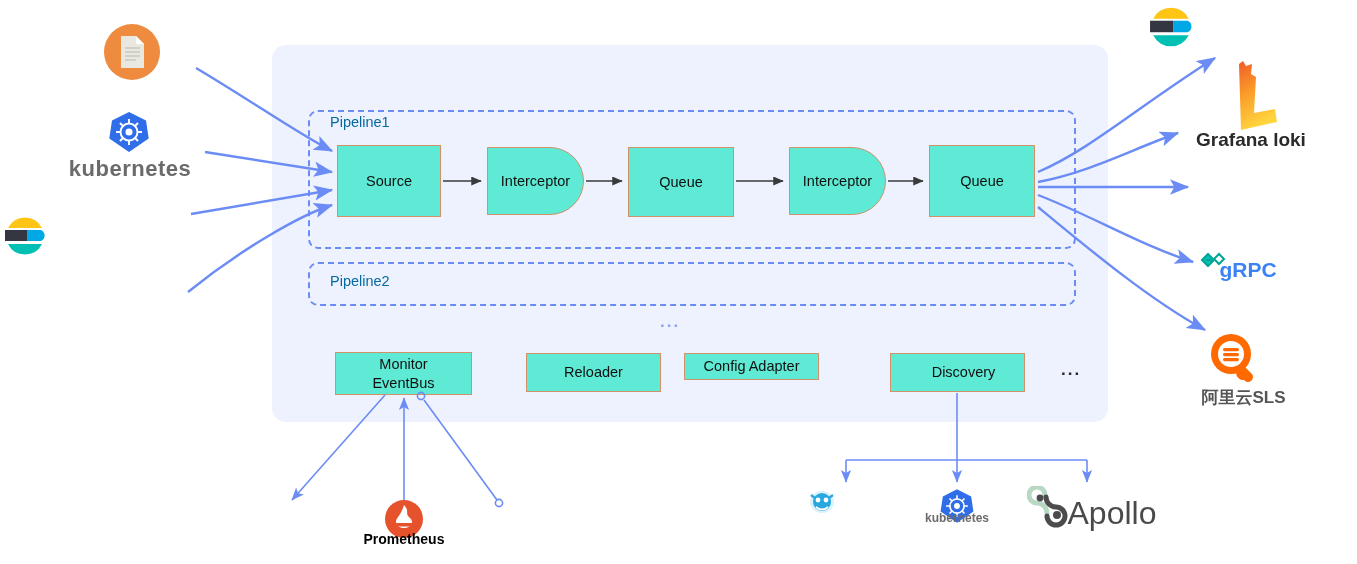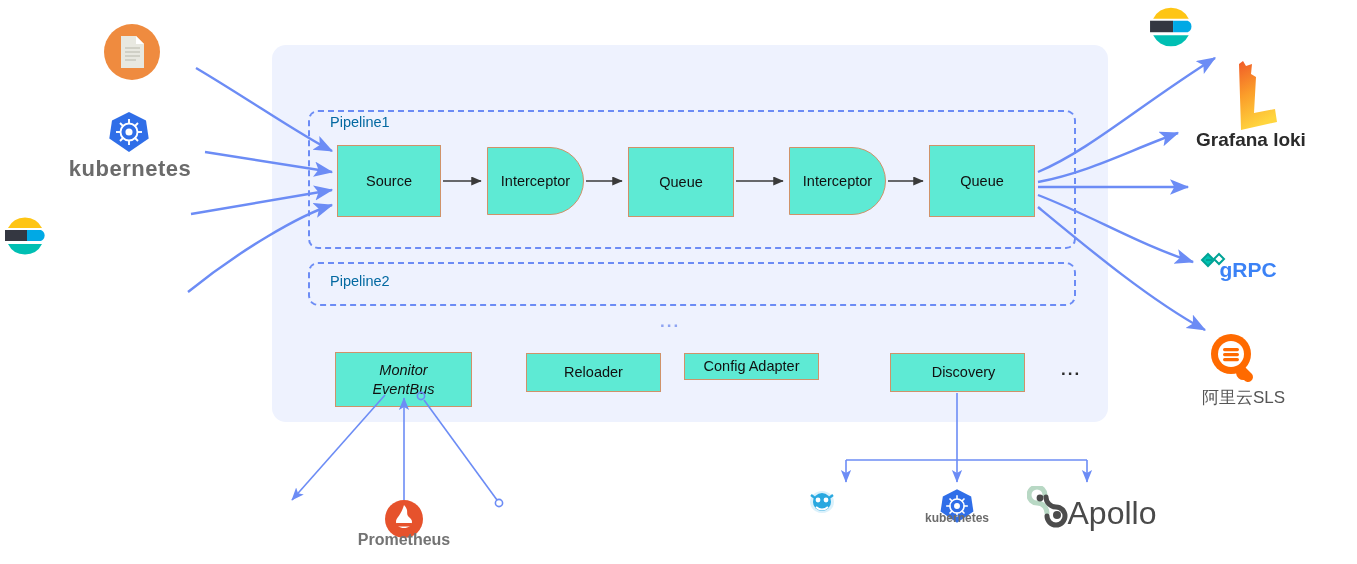--- a/index.html
+++ b/index.html
@@ -17,38 +17,38 @@
   #pipeline2-label{left:330px;top:273px;}
   
   .node{position:absolute;background:#5eead4;border:1.6px solid #cf9269;
         display:flex;align-items:center;justify-content:center;text-align:center;
         font-size:14.5px;color:#111;line-height:1.25;box-sizing:border-box;}
   #node-source{left:337px;top:145px;width:104px;height:72px;}
   #node-interceptor1{left:487px;top:147px;width:97px;height:68px;border-radius:0 34px 34px 0;}
   #node-queue{left:628px;top:147px;width:106px;height:70px;}
   #node-interceptor2{left:789px;top:147px;width:97px;height:68px;border-radius:0 34px 34px 0;}
   #node-sink{left:929px;top:145px;width:106px;height:72px;}
-  #node-monitor{left:335px;top:352px;width:137px;height:55px;font-style:italic;}
+  #node-monitor{left:335px;top:352px;width:137px;height:43px;}
   #node-reloader{left:526px;top:353px;width:135px;height:39px;}
   #node-config-adapter{left:684px;top:353px;width:135px;height:27px;}
   #node-discovery{left:890px;top:353px;width:135px;height:39px;padding-left:12px;}
   
   .ellipsis{position:absolute;font-size:17px;letter-spacing:2px;font-weight:bold;}
   #ellipsis-pipelines{left:660px;top:312px;color:#8ea4f2;}
   #ellipsis-components{left:1061px;top:360px;color:#2b2b2b;}
   
   svg.layer{position:absolute;left:0;top:0;width:1357px;height:564px;pointer-events:none;}
   
   .icon-wrap{position:absolute;}
   .icon-caption{position:absolute;text-align:center;white-space:nowrap;}
   #cap-kubernetes-left{left:52px;top:156px;width:156px;font-size:22px;font-weight:bold;color:#6b6b6b;letter-spacing:.5px;}
   #cap-grafana-loki{left:1185px;top:116px;width:132px;font-size:19px;font-weight:bold;color:#2a2a2a;margin-top:13px;}
   #cap-grpc{left:1200px;top:258px;width:96px;font-size:21px;color:#3b82f6;font-weight:700;}
-  #cap-sls{left:1186px;top:386px;width:115px;font-size:17px;font-weight:normal;color:#555;}
-  #cap-prometheus{left:345px;top:531px;width:118px;font-size:16px;font-weight:bold;color:#737373;}
+  #cap-sls{left:1186px;top:386px;width:115px;font-size:17px;font-weight:bold;color:#555;}
+  #cap-prometheus{left:345px;top:531px;width:118px;font-size:14px;font-weight:bold;color:#000000;}
   #cap-kubernetes-bottom{left:908px;top:511px;width:98px;font-size:12px;font-weight:bold;color:#6b6b6b;}
   #cap-apollo{left:1066px;top:495px;width:92px;font-size:32px;color:#4a4a4a;}
 </style>
 </head>
 <body>
 
 <div class="abs" id="main-panel"></div>
 
 <div class="pipeline-group" id="pipeline1-group"></div>
 <div class="pipeline-group" id="pipeline2-group"></div>

